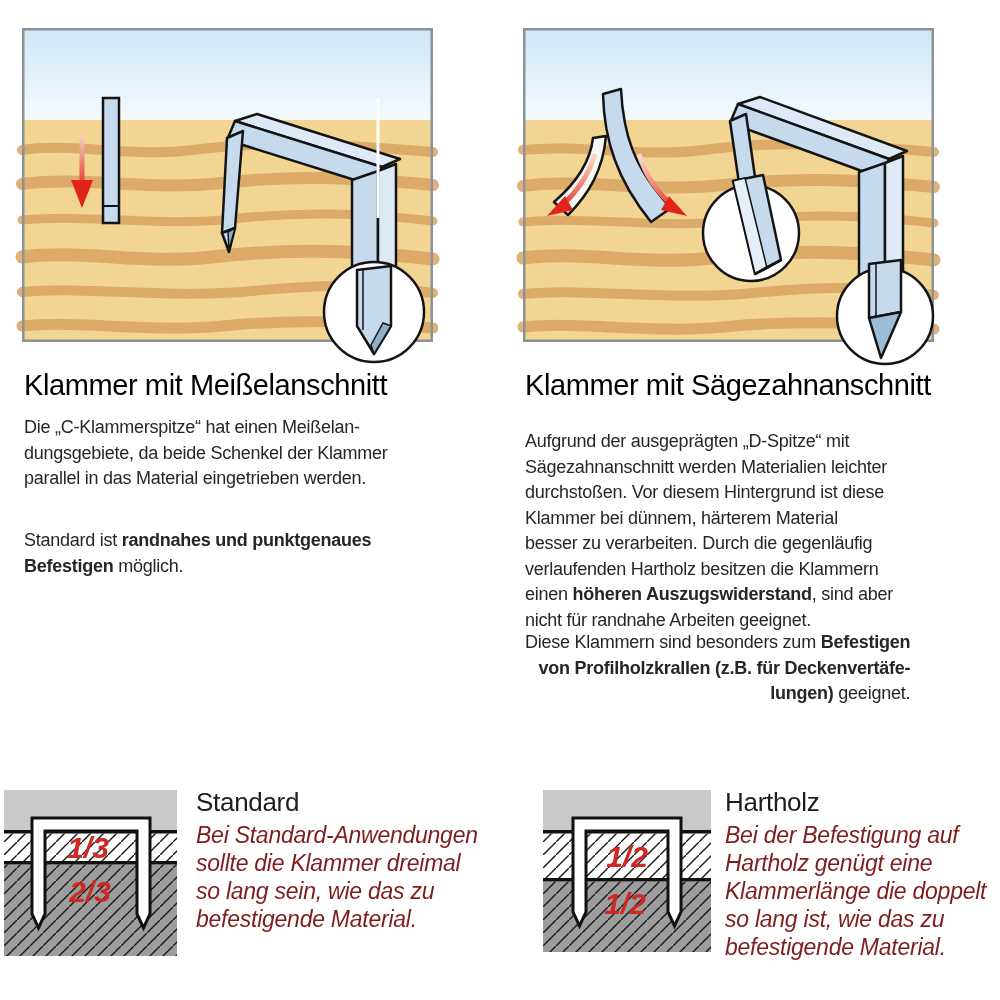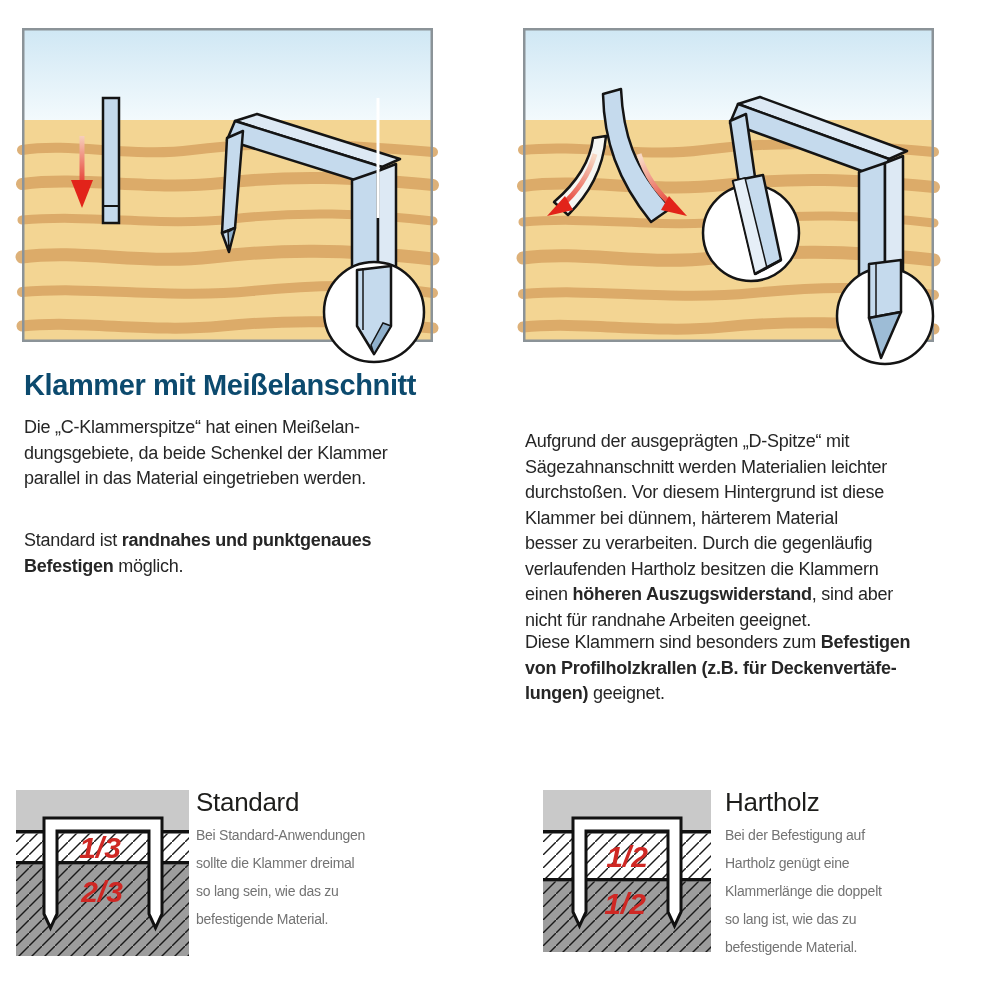--- a/index.html
+++ b/index.html
@@ -3,27 +3,27 @@
 <meta charset="utf-8">
 <style>
   html,body{margin:0;padding:0;background:#fff;}
   .canvas{
     position:relative;width:1000px;height:1000px;background:#ffffff;
     font-family:"Liberation Sans",sans-serif;color:#1d1d1b;overflow:hidden;
   }
   .abs{position:absolute;}
   svg{display:block;overflow:visible;}
   .h1{
-    font-size:29px;font-weight:700;letter-spacing:-0.4px;white-space:nowrap;color:#0c4a6e;text-align:center;
+    font-size:29px;font-weight:400;letter-spacing:-0.4px;white-space:nowrap;color:#000000;text-align:center;
   }
   .bodytext{font-size:18px;line-height:25.5px;letter-spacing:-0.25px;color:#262626;}
   .tline{white-space:nowrap;}
   .tline .b{font-weight:700;margin-top:36px;}
   .h2{font-size:26px;font-weight:400;letter-spacing:-0.3px;white-space:nowrap;color:#1d1d1b;}
-  .smallbody{font-size:14px;line-height:28px;letter-spacing:-0.25px;color:#737373;}
+  .smallbody{font-size:23px;line-height:28px;letter-spacing:-0.25px;color:#7f1d1d;font-style:italic;}
   .fracture{font-style:italic;font-weight:bold;}
 </style>
 </head>
 <body>
 
 <div class="canvas">
 
   <div class="abs" style="left:22px;top:28px;">
     <svg width="411" height="350" viewBox="0 0 411 350">
       <defs>
@@ -147,37 +147,38 @@
   <div class="abs bodytext" style="left:24px;top:415px;">
       <div class="tline"><span>Die „C-Klammerspitze“ hat einen Meißelan-</span></div>
       <div class="tline"><span>dungsgebiete, da beide Schenkel der Klammer</span></div>
       <div class="tline"><span>parallel in das Material eingetrieben werden.</span></div>
     </div>
   <div class="abs bodytext" style="left:24px;top:528px;">
       <div class="tline"><span>Standard ist </span><span class="b">randnahes und punktgenaues</span></div>
       <div class="tline"><span class="b">Befestigen</span><span> möglich.</span></div>
     </div>
 
+  <div class="abs h1" style="left:525px;top:369px;">Klammer mit Sägezahnanschnitt</div>
   <div class="abs bodytext" style="left:525px;top:429px;">
       <div class="tline"><span>Aufgrund der ausgeprägten „D-Spitze“ mit</span></div>
       <div class="tline"><span>Sägezahnanschnitt werden Materialien leichter</span></div>
       <div class="tline"><span>durchstoßen. Vor diesem Hintergrund ist diese</span></div>
       <div class="tline"><span>Klammer bei dünnem, härterem Material</span></div>
       <div class="tline"><span>besser zu verarbeiten. Durch die gegenläufig</span></div>
       <div class="tline"><span>verlaufenden Hartholz besitzen die Klammern</span></div>
       <div class="tline"><span>einen </span><span class="b">höheren Auszugswiderstand</span><span>, sind aber</span></div>
       <div class="tline"><span>nicht für randnahe Arbeiten geeignet.</span></div>
     </div>
-  <div class="abs bodytext" style="left:525px;top:630px;">
+  <div class="abs bodytext" style="left:525px;top:630px;text-align:right;">
       <div class="tline"><span>Diese Klammern sind besonders zum </span><span class="b">Befestigen</span></div>
       <div class="tline"><span class="b">von Profilholzkrallen (z.B. für Deckenvertäfe-</span></div>
       <div class="tline"><span class="b">lungen)</span><span> geeignet.</span></div>
     </div>
 
-  <div class="abs" style="left:16px;top:790px;">
+  <div class="abs" style="left:4px;top:790px;">
     <svg width="173" height="166" viewBox="0 0 173 166">
       <defs>
         <pattern id="h1" patternUnits="userSpaceOnUse" width="13" height="13">
           <path d="M-1,14 L14,-1" stroke="#1a1a1a" stroke-width="1.4"></path>
         </pattern>
       </defs>
       <rect x="0" y="0" width="173" height="40" fill="#c9c9c9"></rect>
       <g>
         <rect x="0" y="43.5" width="173" height="27.5" fill="#ffffff"></rect>
         <rect x="0" y="43.5" width="173" height="27.5" fill="url(#h1)"></rect>

